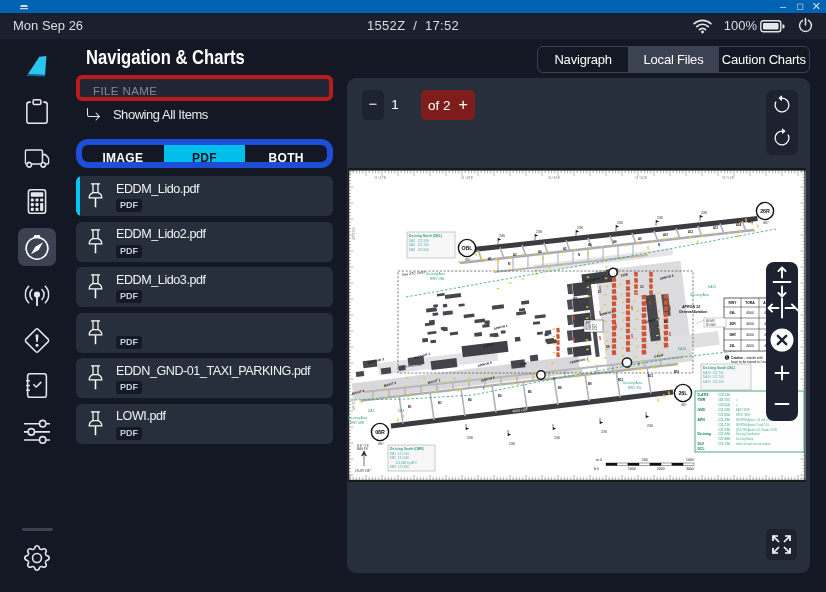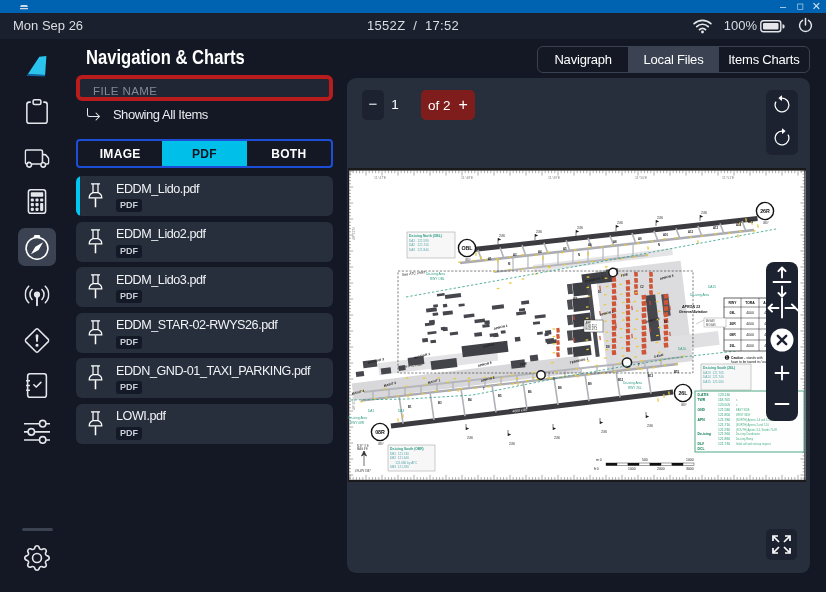--- a/index.html
+++ b/index.html
@@ -13,21 +13,21 @@
 .sidebar{position:absolute;left:0;top:0;width:74px;height:553px;}
 .icn{position:absolute;left:50%;transform:translateX(-50%);}
 .tile{position:absolute;left:18px;top:189px;width:38px;height:38px;background:#3b4252;border-radius:7px;}
 .sep{position:absolute;left:22px;top:489px;width:31px;height:3px;border-radius:2px;background:#3b4252;}
 .h1{position:absolute;left:86px;top:6px;color:#fff;font-size:20.5px;font-weight:bold;transform:scaleX(0.81);transform-origin:0 0;white-space:nowrap;}
 .tabs{position:absolute;left:537px;top:7px;width:273px;height:27px;border:1px solid #3b4252;border-radius:6px;display:flex;overflow:hidden;}
 .tab{flex:1;color:#fff;font-size:13px;text-align:center;line-height:25px;letter-spacing:-0.2px;}
 .tab.act{background:#3b4252;}
 .search{position:absolute;left:76px;top:36px;width:257px;height:26px;background:#202634;border:4px solid #b91c1c;border-radius:6px;color:#828a99;font-size:11.5px;line-height:24px;padding-left:13px;letter-spacing:0.4px;}
 .showing{position:absolute;left:83px;top:67px;color:#e8eaee;font-size:14px;}
-.seg{position:absolute;left:76px;top:100px;width:257px;height:29px;border:2px solid #1d4ed8;border-radius:4px;display:flex;overflow:hidden;}
+.seg{position:absolute;left:76px;top:100px;width:257px;height:29px;border:6px solid #1d4ed8;border-radius:12px;display:flex;overflow:hidden;}
 .seg div{flex:1;color:#fff;font-size:12px;font-weight:bold;text-align:center;line-height:27px;letter-spacing:0.3px;}
 .seg .act{background:#00bfe9;color:#10151f;}
 .row{position:absolute;left:76px;width:257px;height:40px;background:#272e3c;border-radius:6px;overflow:hidden;padding-left:31px;}
 .row .strip{position:absolute;left:0;top:0;width:4px;height:40px;background:#00c8f2;}
 .row .nm{position:absolute;left:40px;top:5.5px;color:#f2f3f5;font-size:12.6px;white-space:nowrap;letter-spacing:-0.45px;}
 .row .badge{position:absolute;left:40px;top:23px;height:13px;background:#141927;border-radius:3px;color:#c8ccd4;font-size:9px;font-weight:bold;line-height:13px;padding:0 4px;}
 .pin{position:absolute;left:10px;top:6px;}
 .rc{position:absolute;left:347px;top:39px;width:463px;height:495px;background:#272e3c;border-radius:9px;}
 .chartwrap{position:absolute;left:1px;top:90px;width:458px;height:314px;}
 .minus-btn{position:absolute;left:15px;top:12px;width:22px;height:30px;background:#1d2230;border-radius:5px;color:#e8eaee;text-align:center;line-height:28px;font-size:15px;}
@@ -106,21 +106,21 @@
     <div class="sep"></div>
     <svg class="icn" style="top:506px" width="26" height="26" viewBox="0 0 16 16" fill="#e4e6ea">
       <path d="M8 4.754a3.246 3.246 0 1 0 0 6.492 3.246 3.246 0 0 0 0-6.492zM5.754 8a2.246 2.246 0 1 1 4.492 0 2.246 2.246 0 0 1-4.492 0z"></path>
       <path d="M9.796 1.343c-.527-1.79-3.065-1.79-3.592 0l-.094.319a.873.873 0 0 1-1.255.52l-.292-.16c-1.64-.892-3.433.902-2.54 2.541l.159.292a.873.873 0 0 1-.52 1.255l-.319.094c-1.79.527-1.79 3.065 0 3.592l.319.094a.873.873 0 0 1 .52 1.255l-.16.292c-.892 1.64.901 3.434 2.541 2.54l.292-.159a.873.873 0 0 1 1.255.52l.094.319c.527 1.79 3.065 1.79 3.592 0l.094-.319a.873.873 0 0 1 1.255-.52l.292.16c1.64.893 3.434-.902 2.54-2.541l-.159-.292a.873.873 0 0 1 .52-1.255l.319-.094c1.79-.527 1.79-3.065 0-3.592l-.319-.094a.873.873 0 0 1-.52-1.255l.16-.292c.893-1.64-.902-3.433-2.541-2.54l-.292.159a.873.873 0 0 1-1.255-.52l-.094-.319zm-2.633.283c.246-.835 1.428-.835 1.674 0l.094.319a1.873 1.873 0 0 0 2.693 1.115l.291-.16c.764-.415 1.6.42 1.184 1.185l-.159.292a1.873 1.873 0 0 0 1.116 2.692l.318.094c.835.246.835 1.428 0 1.674l-.319.094a1.873 1.873 0 0 0-1.115 2.693l.16.291c.415.764-.42 1.6-1.185 1.184l-.291-.159a1.873 1.873 0 0 0-2.693 1.116l-.094.318c-.246.835-1.428.835-1.674 0l-.094-.319a1.873 1.873 0 0 0-2.692-1.115l-.292.16c-.764.415-1.6-.42-1.184-1.185l.159-.291A1.873 1.873 0 0 0 1.945 8.93l-.319-.094c-.835-.246-.835-1.428 0-1.674l.319-.094A1.873 1.873 0 0 0 3.06 4.377l-.16-.292c-.415-.764.42-1.6 1.185-1.184l.292.159a1.873 1.873 0 0 0 2.692-1.115l.094-.319z"></path>
     </svg>
   </div>
   <div class="h1">Navigation &amp; Charts</div>
   <div class="tabs">
       <div class="tab">Navigraph</div>
       <div class="tab act">Local Files</div>
-      <div class="tab">Items Charts</div>
+      <div class="tab">Caution Charts</div>
     </div>
   <div class="search">FILE NAME</div>
   <div class="showing">
     <svg width="20" height="16" viewBox="0 0 16 16" style="vertical-align:-3px" fill="#e8eaee">
       <path d="M2.5 2a.5.5 0 0 0-.5.5v6a2.5 2.5 0 0 0 2.5 2.5h8.793l-2.647 2.646a.5.5 0 0 0 .708.708l3.5-3.5a.5.5 0 0 0 0-.708l-3.5-3.5a.5.5 0 0 0-.708.708L13.293 10H4.5A1.5 1.5 0 0 1 3 8.5v-6a.5.5 0 0 0-.5-.5z"></path>
     </svg>
     <span style="margin-left:6px;font-size:13px;letter-spacing:-0.45px;">Showing All Items</span>
   </div>
   <div class="seg">
       <div>IMAGE</div>
@@ -150,21 +150,20 @@
       <path d="M8 13.4v7.6" stroke-width="1.3"></path>
     </svg>
     <div class="nm">EDDM_Lido3.pdf</div>
       <div class="badge">PDF</div>
     </div>
   <div class="row" style="top:273.5px">
       <svg class="pin" width="19" height="28" viewBox="0 0 16 23" fill="none" stroke="#fff" stroke-width="1.05">
       <path d="M4.2 1.3h7.6M5.9 1.3v7.1M10.1 1.3v7.1M2.7 13.1c0-2.5 1.9-3.9 3.2-4.4h4.2c1.3.5 3.2 1.9 3.2 4.4z"></path>
       <path d="M8 13.4v7.6" stroke-width="1.3"></path>
     </svg>
-    <div class="nm">EDDM_STAR-02-RWYS26.pdf</div>
       <div class="badge">PDF</div>
     </div>
   <div class="row" style="top:319.0px">
       <svg class="pin" width="19" height="28" viewBox="0 0 16 23" fill="none" stroke="#fff" stroke-width="1.05">
       <path d="M4.2 1.3h7.6M5.9 1.3v7.1M10.1 1.3v7.1M2.7 13.1c0-2.5 1.9-3.9 3.2-4.4h4.2c1.3.5 3.2 1.9 3.2 4.4z"></path>
       <path d="M8 13.4v7.6" stroke-width="1.3"></path>
     </svg>
     <div class="nm">EDDN_GND-01_TAXI_PARKING.pdf</div>
       <div class="badge">PDF</div>
     </div>

